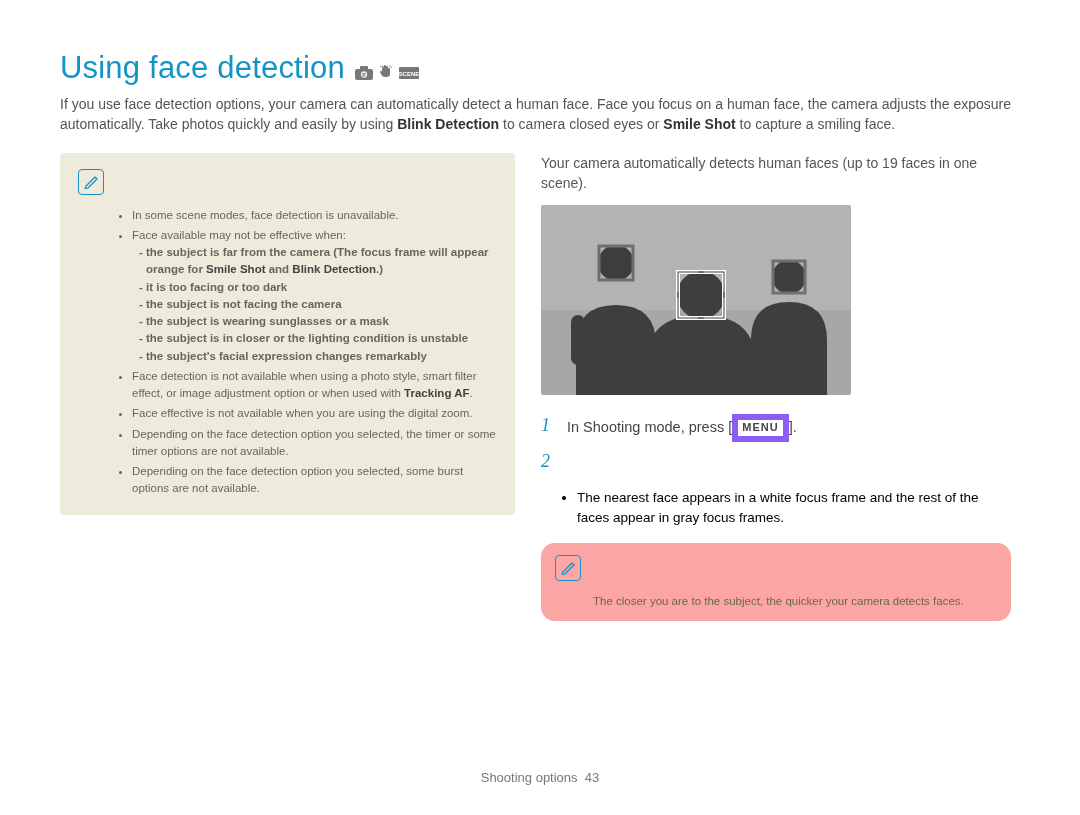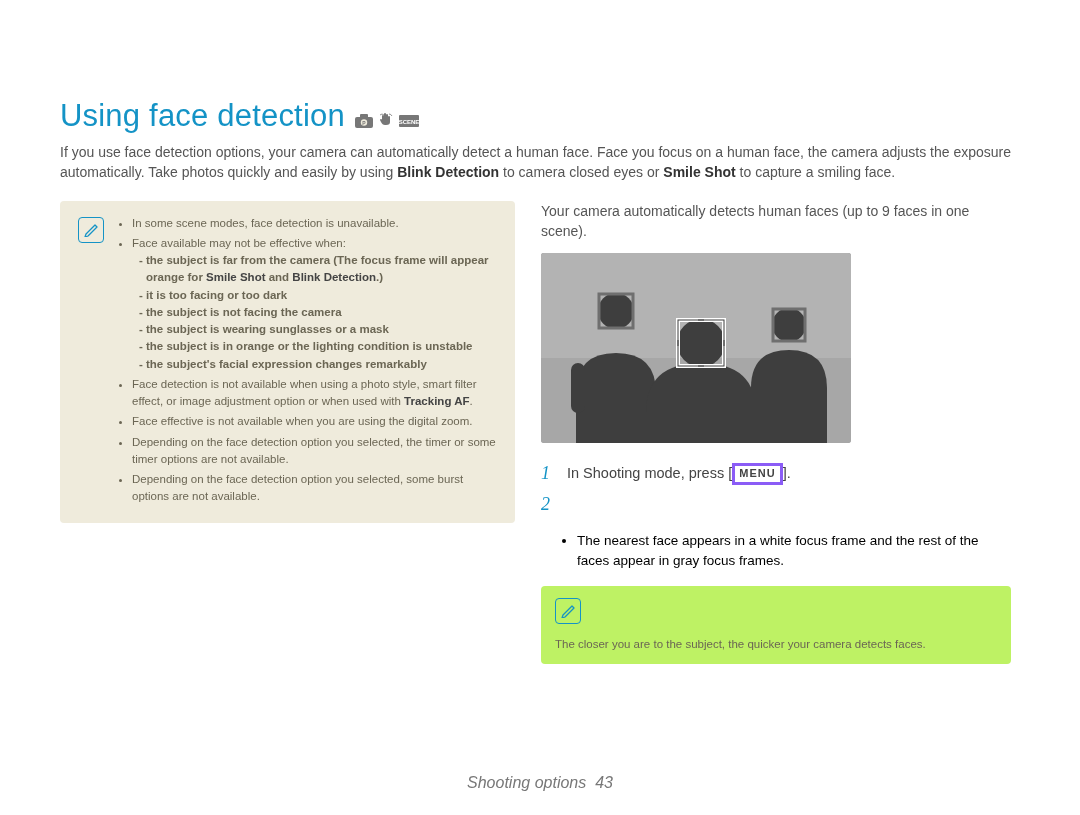--- a/index.html
+++ b/index.html
@@ -23,21 +23,20 @@
     display: flex;
     align-items: baseline;
     gap: 10px;
     margin-bottom: 8px;
   }
   .h1 {
     color: #1493c6;
     font-size: 31px;
     font-weight: 400;
     letter-spacing: 0.2px;
-    margin-top: 48px;
   }
   .mode-icons {
     display: inline-flex;
     gap: 6px;
     align-items: center;
     position: relative;
     top: 2px;
   }
   .mode-icons svg { display: block; }
   .intro {
@@ -71,20 +70,21 @@
     align-items: center;
     justify-content: center;
     color: #1493c6;
     margin-top: 2px;
   }
   .note-icon svg { display:block; }
   .note-body {
     font-size: 11.5px;
     color: #6b6654;
     line-height: 1.5;
+    margin-top: 40px;
   }
   .note-body ul { margin: 0; padding-left: 16px; }
   .note-body > ul > li { margin-bottom: 3px; }
   .note-body ul ul { padding-left: 14px; list-style-type: '- '; font-weight: bold; }
   .note-body b { color: #444; }
 
   .h2 {
     color: #1493c6;
     font-size: 24px;
     font-weight: 400;
@@ -106,51 +106,49 @@
     overflow: hidden;
     margin-bottom: 20px;
   }
 
   .steps { list-style: none; padding: 0; margin: 0 0 16px 0; }
   .steps li { display:flex; gap: 14px; margin-bottom: 8px; align-items: flex-start; }
   .step-num { color:#1493c6; font-size: 18px; font-style: italic; font-family: Georgia, serif; width: 12px; flex:0 0 auto; line-height:1.2; }
   .step-body { font-size: 14.5px; color:#444; line-height:1.4; }
   .menu-chip {
     display:inline-block;
-    border:3px solid #8b5cf6;
+    border:6px solid #8b5cf6;
     padding: 0px 4px;
     font-weight: bold;
     font-size: 11px;
     letter-spacing: 1px;
     position: relative;
     top:-1px;
   }
   .sub-bullets { list-style: disc; padding-left: 36px; margin: 4px 0 0 0; }
   .sub-bullets li { font-size: 13.5px; color:#000000; line-height:1.45; margin-bottom:2px; display:list-item; }
 
   .small-note {
-    background: #bef264;
-    border-radius: 4px;
+    background: #fca5a5;
+    border-radius: 14px;
     padding: 10px 14px;
     display: flex;
     gap: 12px;
     align-items: flex-start;
-    flex-direction: column;
   }
   .small-note .note-body { font-size: 11.5px; }
 
   .footer {
     position: absolute;
-    bottom: 23px;
+    bottom: 30px;
     left: 0;
     width: 100%;
     text-align: center;
-    font-size: 16px;
+    font-size: 13px;
     color: #777;
-    font-style: italic;
   }
 </style>
 </head>
 <body>
 
 <div class="page">
 
   <div class="h1-row">
     <span class="h1">Using face detection</span>
     <span class="mode-icons">
@@ -188,35 +186,35 @@
         <div class="note-body">
           <ul>
             <li><span>In some scene modes, face detection is unavailable.</span></li>
             <li>
               <span>Face available may not be effective when:</span>
               <ul>
                 <li><span>the subject is far from the camera (The focus frame will appear orange for </span><b>Smile Shot</b><span> and </span><b>Blink Detection</b><span>.)</span></li>
                 <li><span>it is too facing or too dark</span></li>
                 <li><span>the subject is not facing the camera</span></li>
                 <li><span>the subject is wearing sunglasses or a mask</span></li>
-                <li><span>the subject is in orange or the lighting condition is unstable</span></li>
+                <li><span>the subject is in closer or the lighting condition is unstable</span></li>
                 <li><span>the subject's facial expression changes remarkably</span></li>
               </ul>
             </li>
             <li><span>Face detection is not available when using a photo style, smart filter effect, or image adjustment option or when used with </span><b>Tracking AF</b><span>.</span></li>
             <li><span>Face effective is not available when you are using the digital zoom.</span></li>
             <li><span>Depending on the face detection option you selected, the timer or some timer options are not available.</span></li>
             <li><span>Depending on the face detection option you selected, some burst options are not available.</span></li>
           </ul>
         </div>
       </div>
     </div>
 
     <div class="col-right">
-      <div class="para">Your camera automatically detects human faces (up to 9 faces in one scene).</div>
+      <div class="para">Your camera automatically detects human faces (up to 19 faces in one scene).</div>
 
       <div class="illus">
         <svg width="310" height="190" viewBox="0 0 310 190">
           <rect x="0" y="0" width="310" height="190" fill="#a7a7a7"></rect>
 
           <rect x="0" y="0" width="310" height="105" fill="#b3b3b3"></rect>
 
           <g fill="#3e3e3e">
             <circle cx="75" cy="58" r="18"></circle>
             <path d="M35 190 v-50 q0 -40 40 -40 q40 0 40 40 v50 z"></path>

